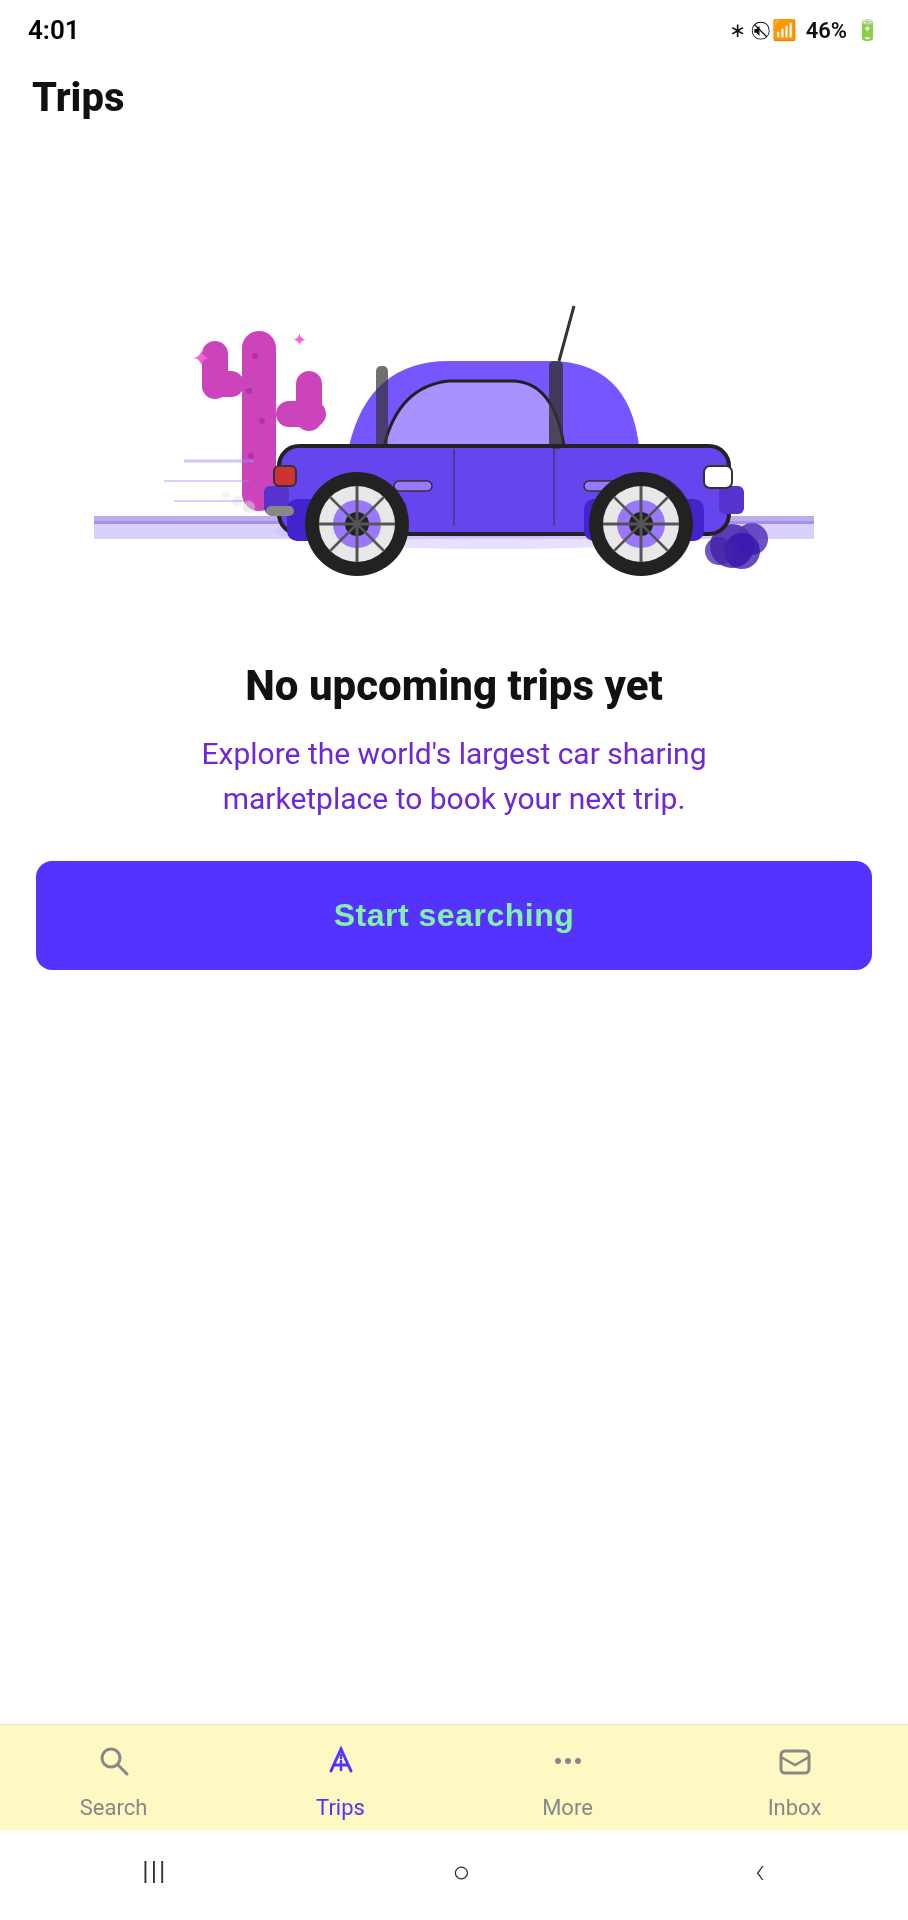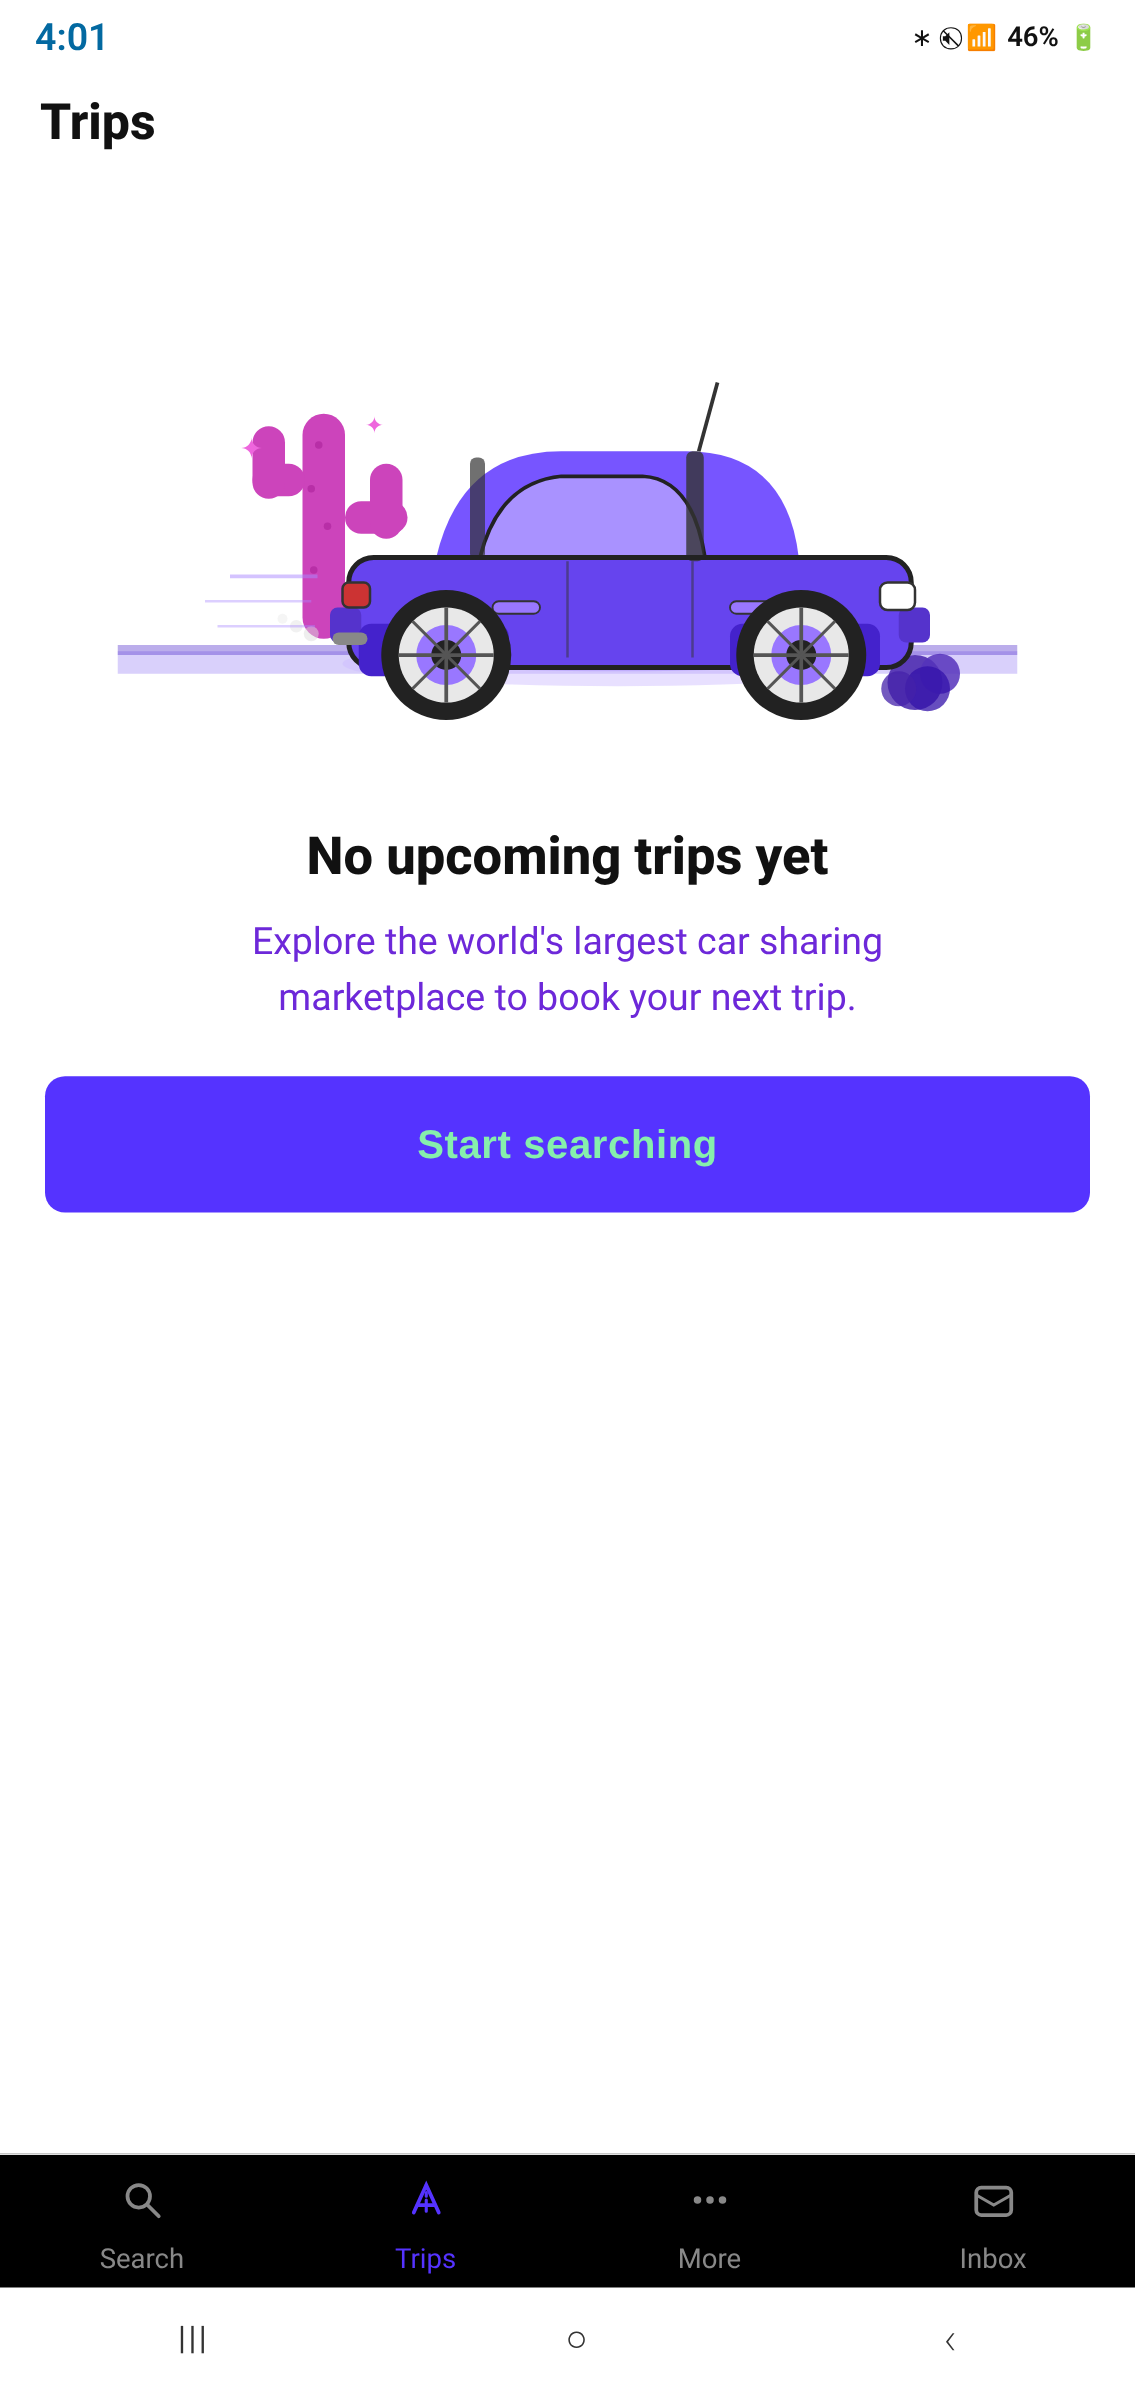--- a/index.html
+++ b/index.html
@@ -18,23 +18,23 @@
     
     .status-bar {
       display: flex;
       justify-content: space-between;
       align-items: center;
       padding: 12px 28px 8px 28px;
       height: 56px;
     }
 
     .status-time {
-      font-size: 30px;
+      font-size: 26px;
       font-weight: 600;
-      color: #0369a1;
+      color: #000000;
     }
 
     .status-icons {
       display: flex;
       align-items: center;
       gap: 8px;
       font-size: 20px;
       color: #111;
     }
 
@@ -102,21 +102,21 @@
       color: #86efac;
       cursor: pointer;
       letter-spacing: 0.5px;
     }
 
     
     .bottom-nav {
       position: sticky;
       bottom: 0;
       width: 100%;
-      background: #000000;
+      background: #fef9c3;
       border-top: 1px solid #e0e0e0;
     }
 
     .nav-items {
       display: flex;
       justify-content: space-around;
       align-items: center;
       padding: 18px 0 10px 0;
     }
 

